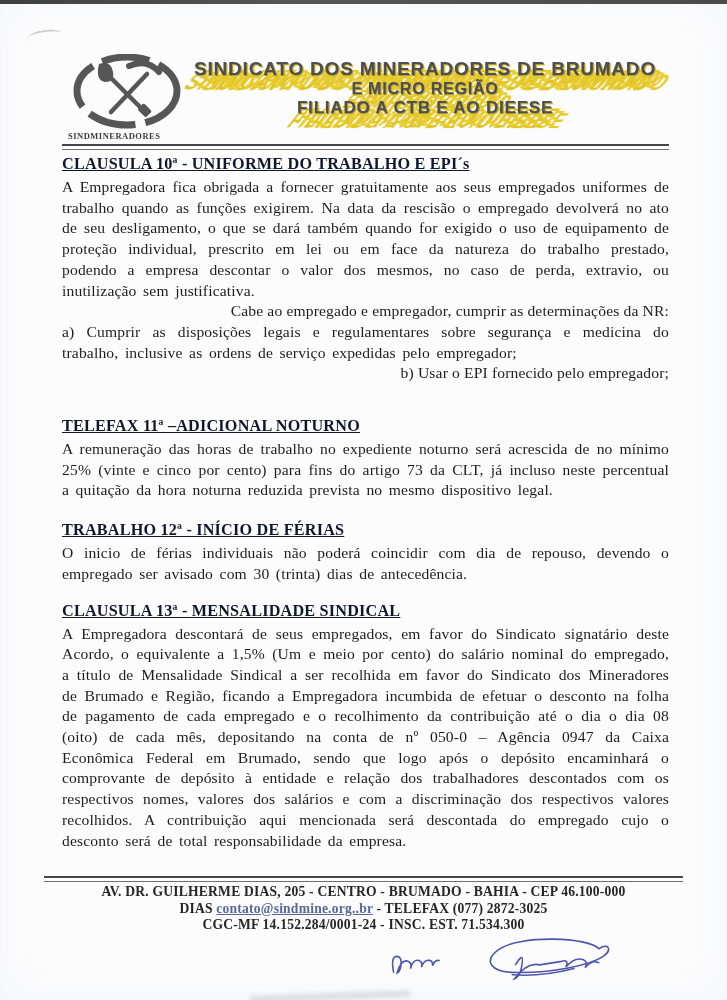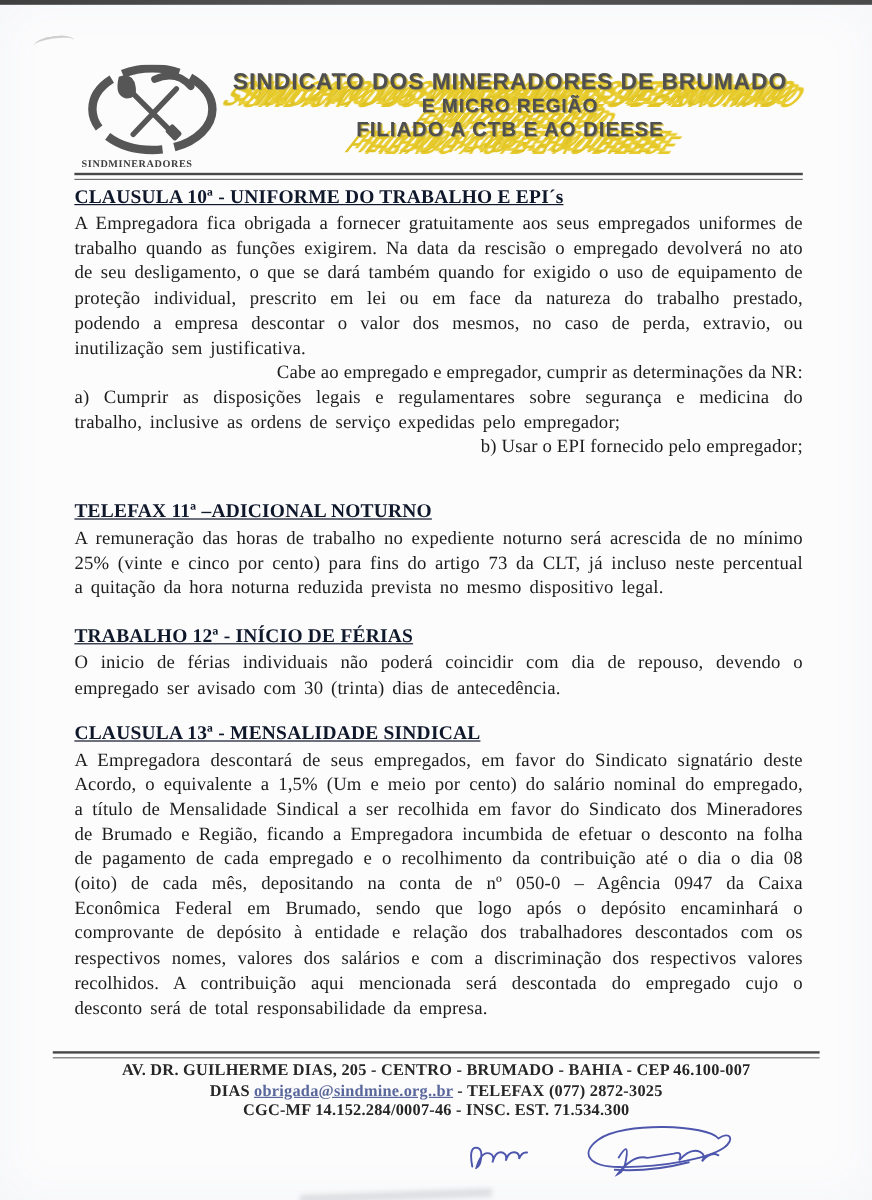--- a/index.html
+++ b/index.html
@@ -140,23 +140,23 @@
     <section>
       <h2 class="clause-heading">CLAUSULA 13ª -   MENSALIDADE SINDICAL</h2>
       <p class="just">A Empregadora descontará de seus empregados, em favor do Sindicato signatário deste Acordo, o equivalente a 1,5% (Um e meio por cento) do salário nominal do empregado,  a título de Mensalidade Sindical a ser recolhida em favor do Sindicato dos Mineradores de Brumado e Região, ficando a Empregadora incumbida de efetuar o desconto   na folha de pagamento de cada empregado e o recolhimento da contribuição  até o dia o dia 08 (oito) de cada mês, depositando na conta de nº 050-0 – Agência 0947 da Caixa Econômica Federal em Brumado, sendo que logo após o depósito encaminhará o comprovante de depósito à entidade e relação dos trabalhadores descontados com os respectivos nomes, valores dos salários e com a discriminação dos respectivos valores recolhidos.  A contribuição aqui mencionada será descontada do empregado cujo o desconto será de total responsabilidade da empresa.</p>
     </section>
 
   </div>
 
   <div class="rule rule-footer"></div>
 
   <div class="footer">
-    <div>AV. DR. GUILHERME DIAS, 205 - CENTRO - BRUMADO - BAHIA - CEP 46.100-007</div>
-    <div><span>DIAS </span><span class="email-link">obrigada@sindmine.org..br</span><span> - TELEFAX (077) 2872-3025</span></div>
-    <div>CGC-MF 14.152.284/0007-46 - INSC. EST. 71.534.300</div>
+    <div>AV. DR. GUILHERME DIAS, 205 - CENTRO - BRUMADO - BAHIA - CEP 46.100-000</div>
+    <div><span>DIAS </span><span class="email-link">contato@sindmine.org..br</span><span> - TELEFAX (077) 2872-3025</span></div>
+    <div>CGC-MF 14.152.284/0001-24 - INSC. EST. 71.534.300</div>
   </div>
 
   <div class="signatures">
     <svg width="290" height="75" viewBox="0 0 290 75">
       <g fill="none" stroke="#2f3a9e" stroke-width="1.6" stroke-linecap="round" opacity="0.85">
 
         <g transform="translate(28,30) rotate(-18)">
           <path d="M0 18 q2 -16 8 -14 q5 2 1 10 q-3 6 -6 6 q8 -12 14 -8 q4 3 0 8 q6 -9 11 -5 q3 3 0 7 q5 -7 10 -4 q3 2 1 6 q4 -5 8 -3"></path>
         </g>
 

